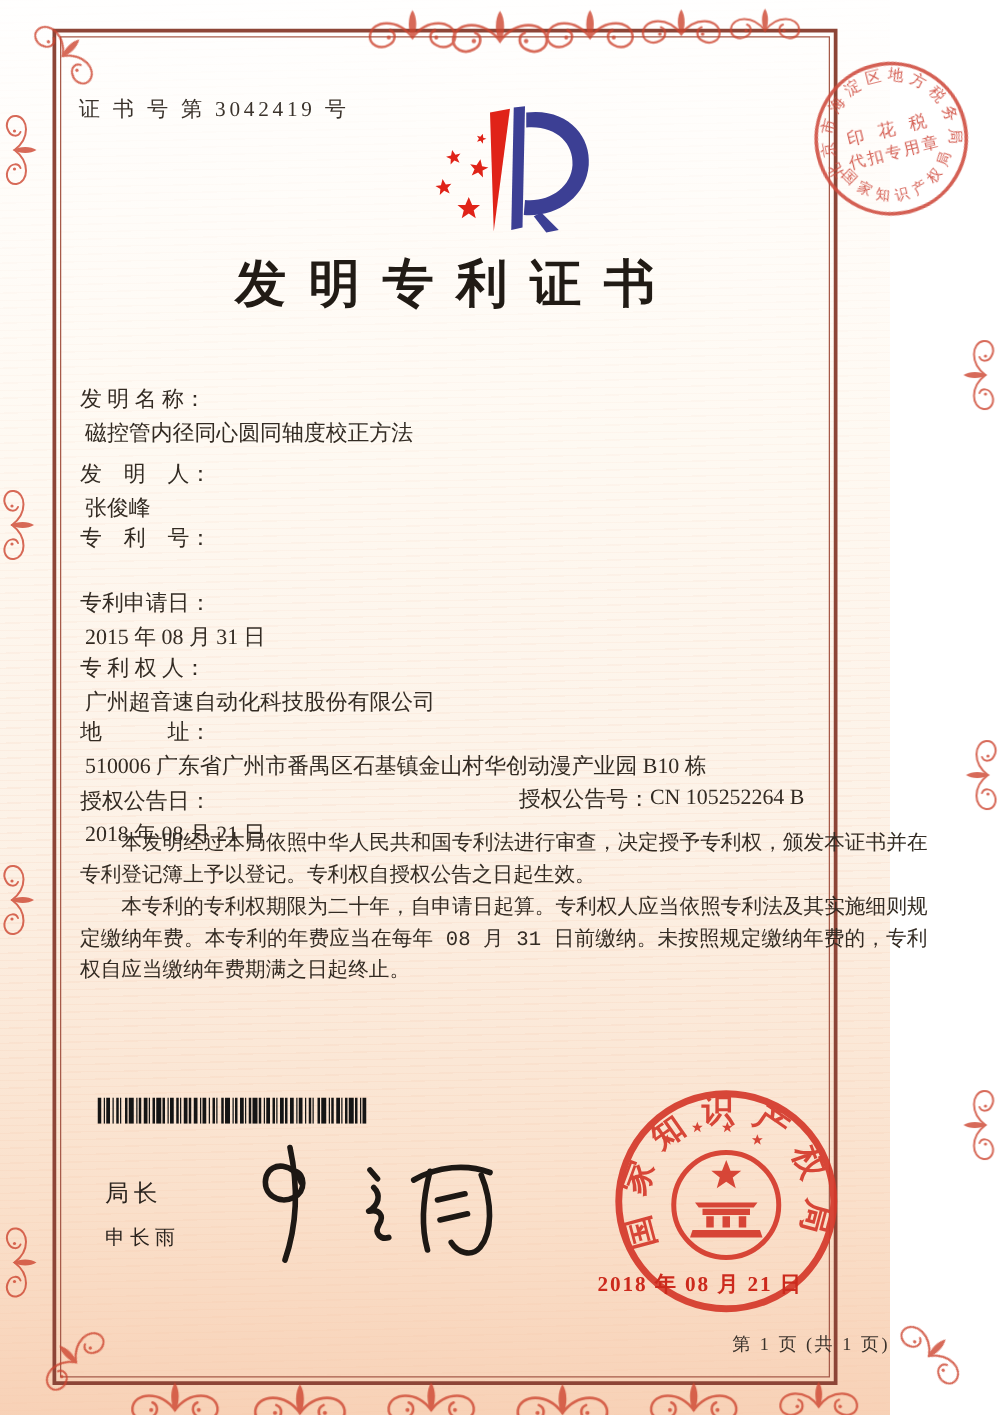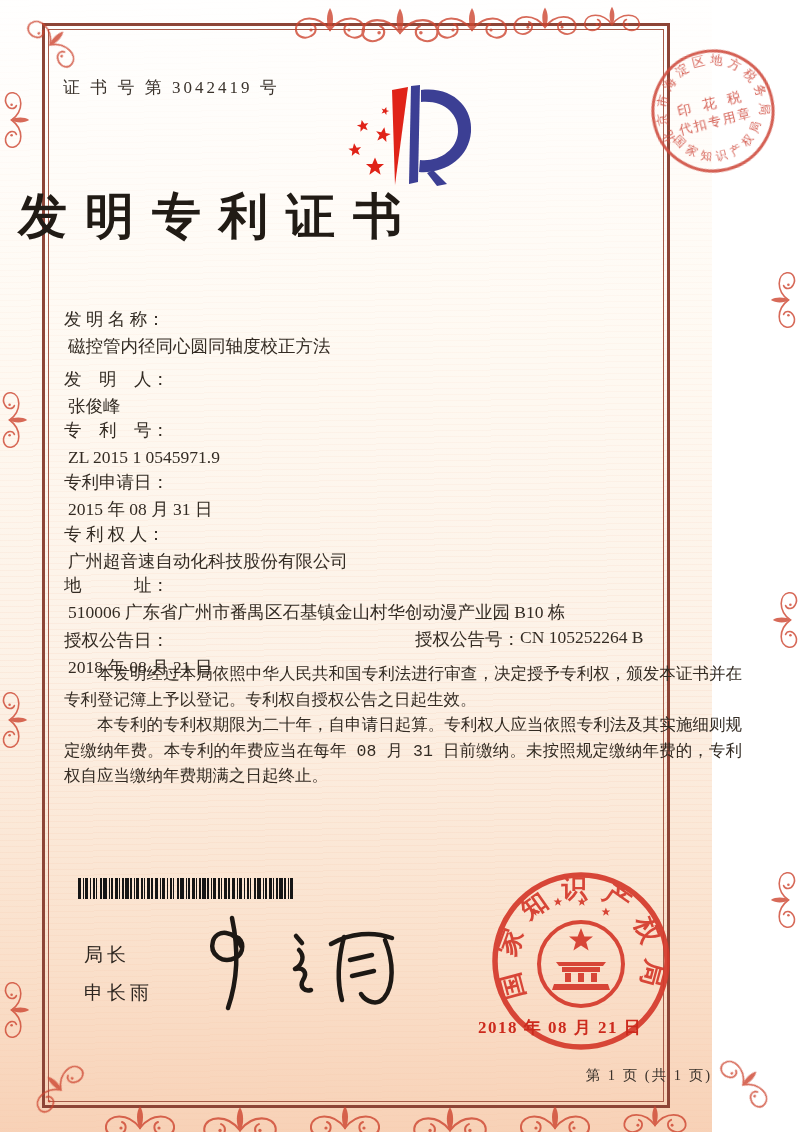--- a/index.html
+++ b/index.html
@@ -10,32 +10,32 @@
       linear-gradient(180deg, rgba(255,255,255,.95) 0%, rgba(255,250,243,.75) 30%,
                       rgba(252,236,221,.55) 60%, rgba(249,216,190,.75) 85%, rgba(247,205,176,.9) 100%),
       repeating-linear-gradient(179deg, rgba(236,166,134,.22) 0 1px, rgba(255,253,249,0) 1px 6px),
       #fdf8f1;
   }
   .frame-outer{position:absolute;left:42px;top:23px;right:42px;bottom:24px;
     border:3px solid #8d4537;}
   .frame-inner{position:absolute;inset:3px;border:1px solid #a65a49;}
   .ornaments, .art{position:absolute;pointer-events:none;}
   .cert-no{position:absolute;left:63px;top:76px;font-size:17px;letter-spacing:3px;color:#3a322b;}
-  .title{position:absolute;left:0;right:0;top:184px;
-    font-size:49px;font-weight:600;color:#211b15;letter-spacing:18px;text-indent:18px;}
+  .title{position:absolute;left:0;right:0;top:200px;text-align:center;
+    font-size:41px;font-weight:600;color:#211b15;letter-spacing:18px;text-indent:18px;}
   .row{position:absolute;left:64px;right:56px;display:flex;font-size:17.5px;color:#332b23;line-height:27px;flex-direction:column;}
   .row .lbl{flex:0 0 auto;white-space:pre;}
   .row .val{margin-left:4px;}
   .r1{top:306px}.r2{top:366px}.r3{top:417px}.r4{top:469px}.r5{top:521px}.r6{top:572px}.r7{top:627px}
   .grant2{position:absolute;left:415px;top:627px;display:flex;font-size:17.5px;color:#332b23;}
   .body-text{position:absolute;left:64px;top:662px;width:678px;font-size:16.5px;
     line-height:25.5px;color:#332b23;text-align:justify;}
   .body-text p{margin:0;text-indent:2em;font-family:Liberation Mono, monospace;}
   .sig-title{position:absolute;left:84px;top:942px;font-size:19px;letter-spacing:4px;color:#2c251f;}
-  .sig-name{position:absolute;left:84px;top:980px;font-size:19px;letter-spacing:4px;color:#2c251f;}
+  .sig-name{position:absolute;left:84px;top:980px;font-size:16px;letter-spacing:4px;color:#2c251f;}
   .seal-date{position:absolute;left:478px;top:1016px;font-size:17px;letter-spacing:1.5px;
     color:#cc2a1d;font-weight:600;}
   .footer{position:absolute;left:0;right:0;top:1066px;text-align:right;font-size:14.5px;
     letter-spacing:2px;color:#3a322b;}
   .tax-seal{transform:rotate(-14deg);opacity:.88;}
   .cnipa-seal{opacity:.92;}
 </style>
 </head>
 <body>
 
@@ -121,21 +121,20 @@
   <div class="row r1">
     <span class="lbl">发 明 名 称：</span>
     <span class="val">磁控管内径同心圆同轴度校正方法</span>
   </div>
   <div class="row r2">
     <span class="lbl">发　明　人：</span>
     <span class="val">张俊峰</span>
   </div>
   <div class="row r3">
     <span class="lbl">专　利　号：</span>
-    <span class="val">ZL 2015 1 0545971.9</span>
   </div>
   <div class="row r4">
     <span class="lbl">专利申请日：</span>
     <span class="val">2015 年 08 月 31 日</span>
   </div>
   <div class="row r5">
     <span class="lbl">专 利 权 人：</span>
     <span class="val">广州超音速自动化科技股份有限公司</span>
   </div>
   <div class="row r6">

